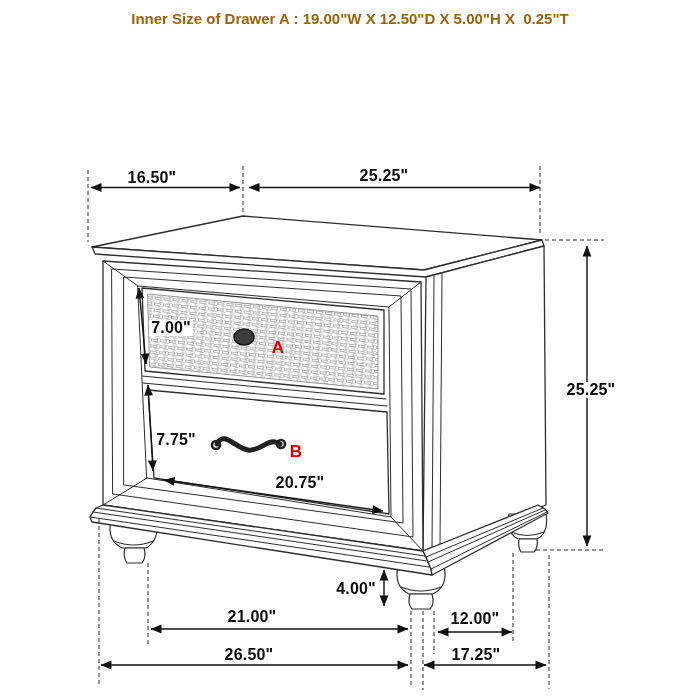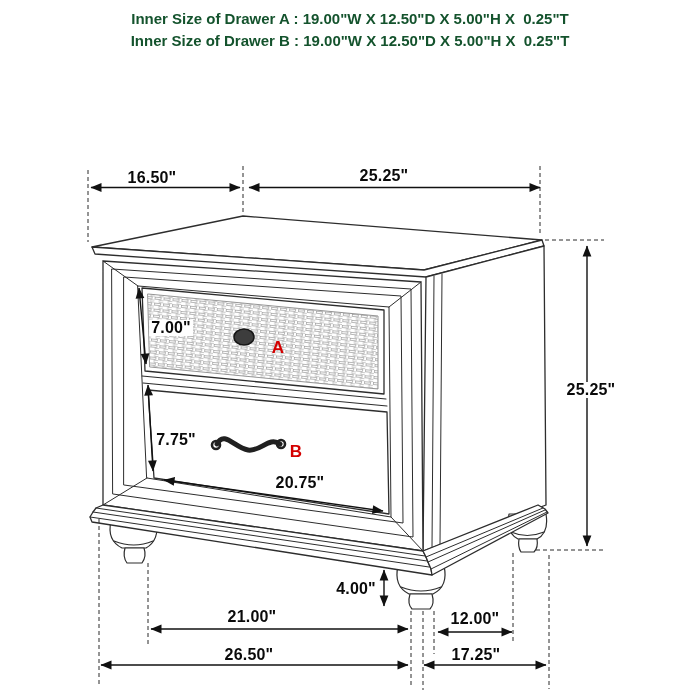--- a/index.html
+++ b/index.html
@@ -2,40 +2,39 @@
 <html><head>
 <meta charset="utf-8">
 <style>
   html,body{margin:0;padding:0;}
   body{
     width:700px;height:700px;background:#ffffff;position:relative;overflow:hidden;
     font-family:"Liberation Sans",sans-serif;
   }
   .header{
     position:absolute;top:8px;left:0;width:700px;text-align:center;
-    font-weight:bold;font-size:15px;line-height:22px;color:#14532d;
+    font-weight:bold;font-size:15px;line-height:22px;color:#a16207;
   }
   .hline{white-space:pre;}
   svg.stage{position:absolute;left:0;top:0;}
   .dim{
     position:absolute;transform:translate(-50%,-50%);
     font-size:16px;font-weight:bold;color:#0a0a0a;background:#fff;
     padding:0 2px;white-space:pre;letter-spacing:.2px;line-height:1;
   }
   .lblred{
     position:absolute;transform:translate(-50%,-50%);
     font-size:17px;font-weight:bold;color:#d40000;line-height:1;background:transparent;
   }
 </style>
 </head>
 <body>
 
 <div class="header">
   <div class="hline">Inner Size of Drawer A : 19.00"W X 12.50"D X 5.00"H X  0.25"T</div>
-  <div class="hline">Inner Size of Drawer B : 19.00"W X 12.50"D X 5.00"H X  0.25"T</div>
 </div>
 
 <svg class="stage" width="700" height="700" viewBox="0 0 700 700">
   <defs>
     <marker id="arr" viewBox="0 0 12 10" markerWidth="12" markerHeight="10" refX="11" refY="5" orient="auto-start-reverse" markerUnits="userSpaceOnUse">
       <path d="M0.5,0.6 L11.5,5 L0.5,9.4 Z" fill="#111"></path>
     </marker>
     <pattern id="weave" width="9" height="6" patternUnits="userSpaceOnUse" patternTransform="rotate(5)">
       <rect x="0.5" y="0.5" width="6" height="2.1" fill="none" stroke="#9a9a9a" stroke-width="0.7"></rect>
       <rect x="5" y="3.4" width="6" height="2.1" fill="none" stroke="#b3b3b3" stroke-width="0.7"></rect>

